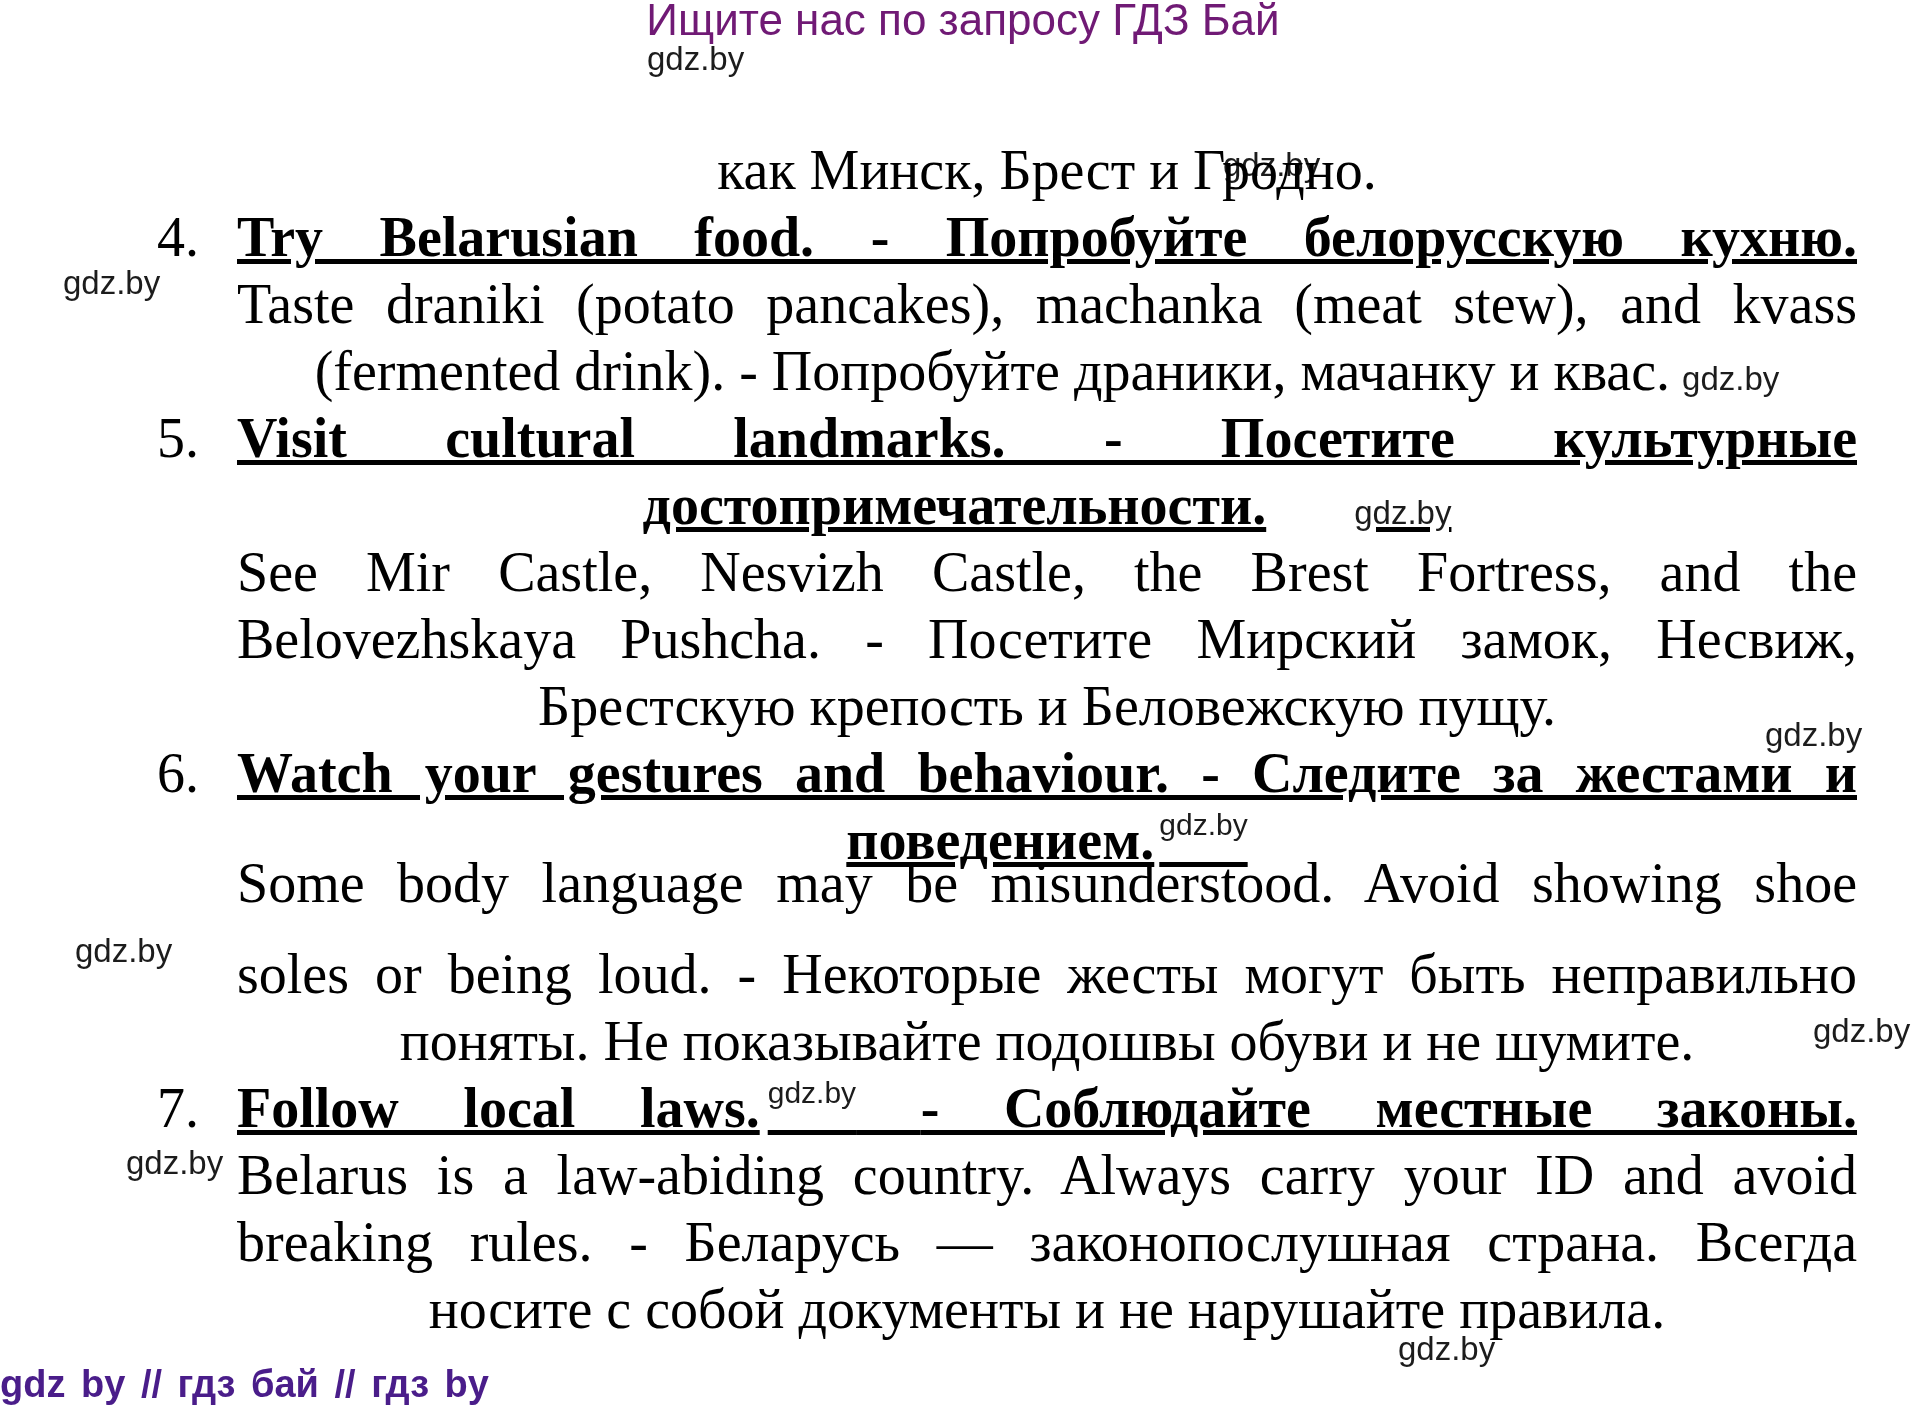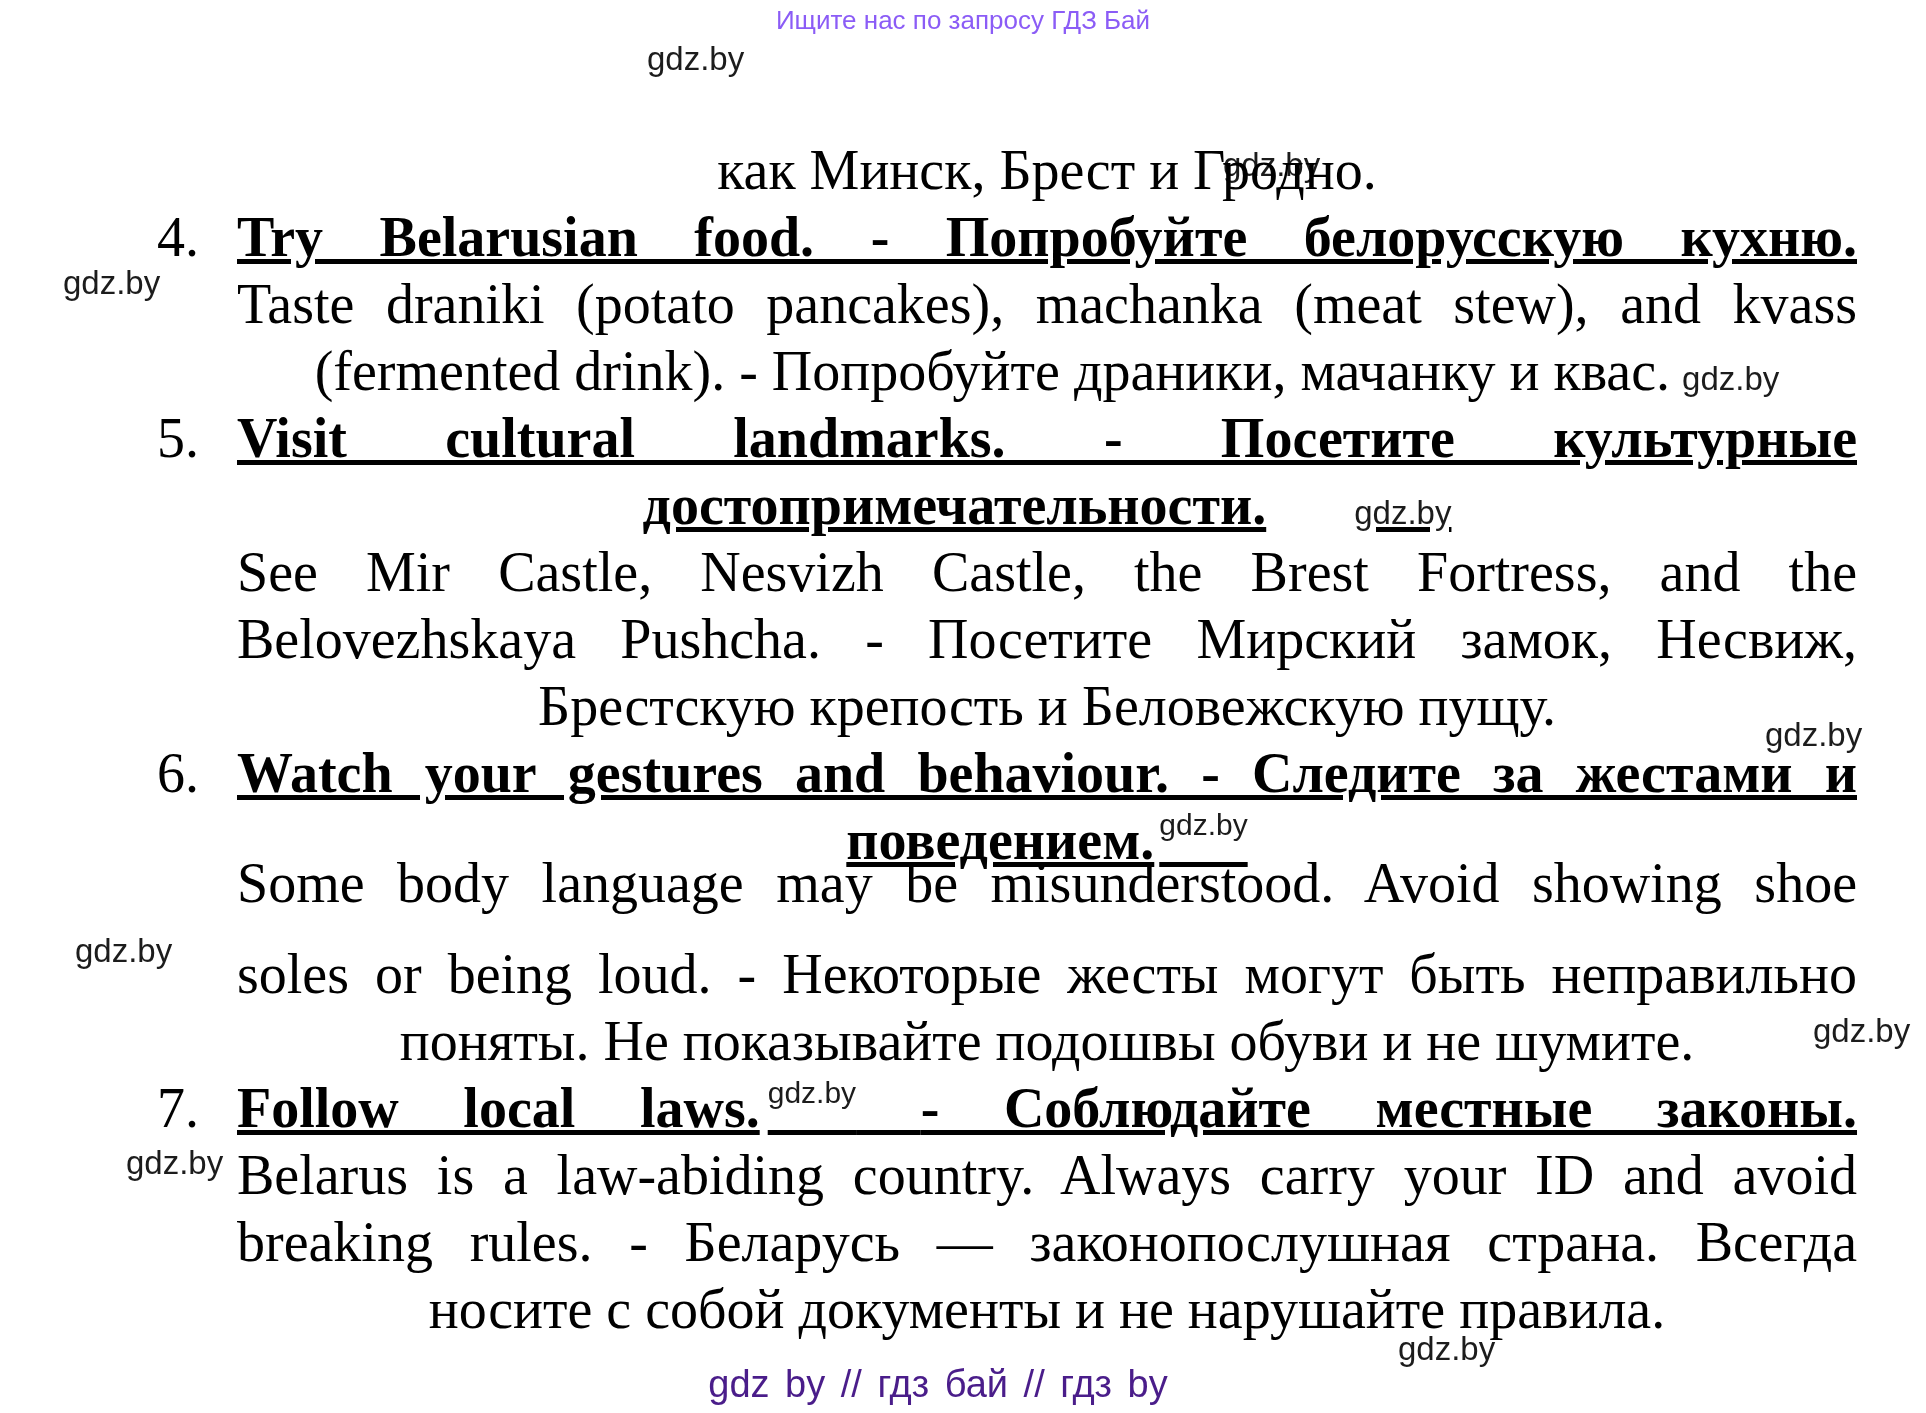--- a/index.html
+++ b/index.html
@@ -1,32 +1,32 @@
 <!DOCTYPE html>
 <html><head>
 <meta charset="utf-8">
 <style>
   html,body{margin:0;padding:0;}
   body{width:1926px;height:1413px;background:#ffffff;position:relative;overflow:hidden;
        font-family:"Liberation Serif", serif;color:#000;}
   .page{position:absolute;inset:0;}
   .promo{position:absolute;top:2px;left:0;width:1926px;text-align:center;
-         font-family:"Liberation Sans", sans-serif;font-size:26px;line-height:36px;color:#8b5cf6;}
+         font-family:"Liberation Sans", sans-serif;font-size:44px;line-height:36px;color:#701a75;}
   .ln{position:absolute;left:237px;width:1620px;height:67px;line-height:67px;font-size:56px;
       text-align:center;}
   .j{text-align:justify;text-align-last:justify;}
   .b{font-weight:bold;text-decoration:underline;}
   .num{position:absolute;left:157px;width:80px;height:67px;line-height:67px;font-size:56px;}
   .wm{font-family:"Liberation Sans", sans-serif;color:#1c1c1c;}
   .abs-wm{position:absolute;font-size:33px;line-height:33px;white-space:nowrap;}
   .inline-wm{font-size:33px;}
   .sup-wm{position:relative;top:-24px;font-size:30px;font-weight:normal;}
-  .footer{position:absolute;top:1362px;left:0;width:1876px;text-align:center;
+  .footer{position:absolute;top:1362px;left:0;width:1876px;text-align:left;
           font-family:"Liberation Sans", sans-serif;font-size:38px;line-height:44px;
-          word-spacing:5px;color:#4a1d8a;}
+          word-spacing:5px;color:#4a1d8a;font-weight:bold;}
 </style>
 </head>
 <body>
 
 <div class="page">
 
   <div class="promo">Ищите нас по запросу ГДЗ Бай</div>
 
   <div class="wm abs-wm" style="left:647px;top:42px">gdz.by</div>
   <div class="wm abs-wm" style="left:1223px;top:148px">gdz.by</div>

